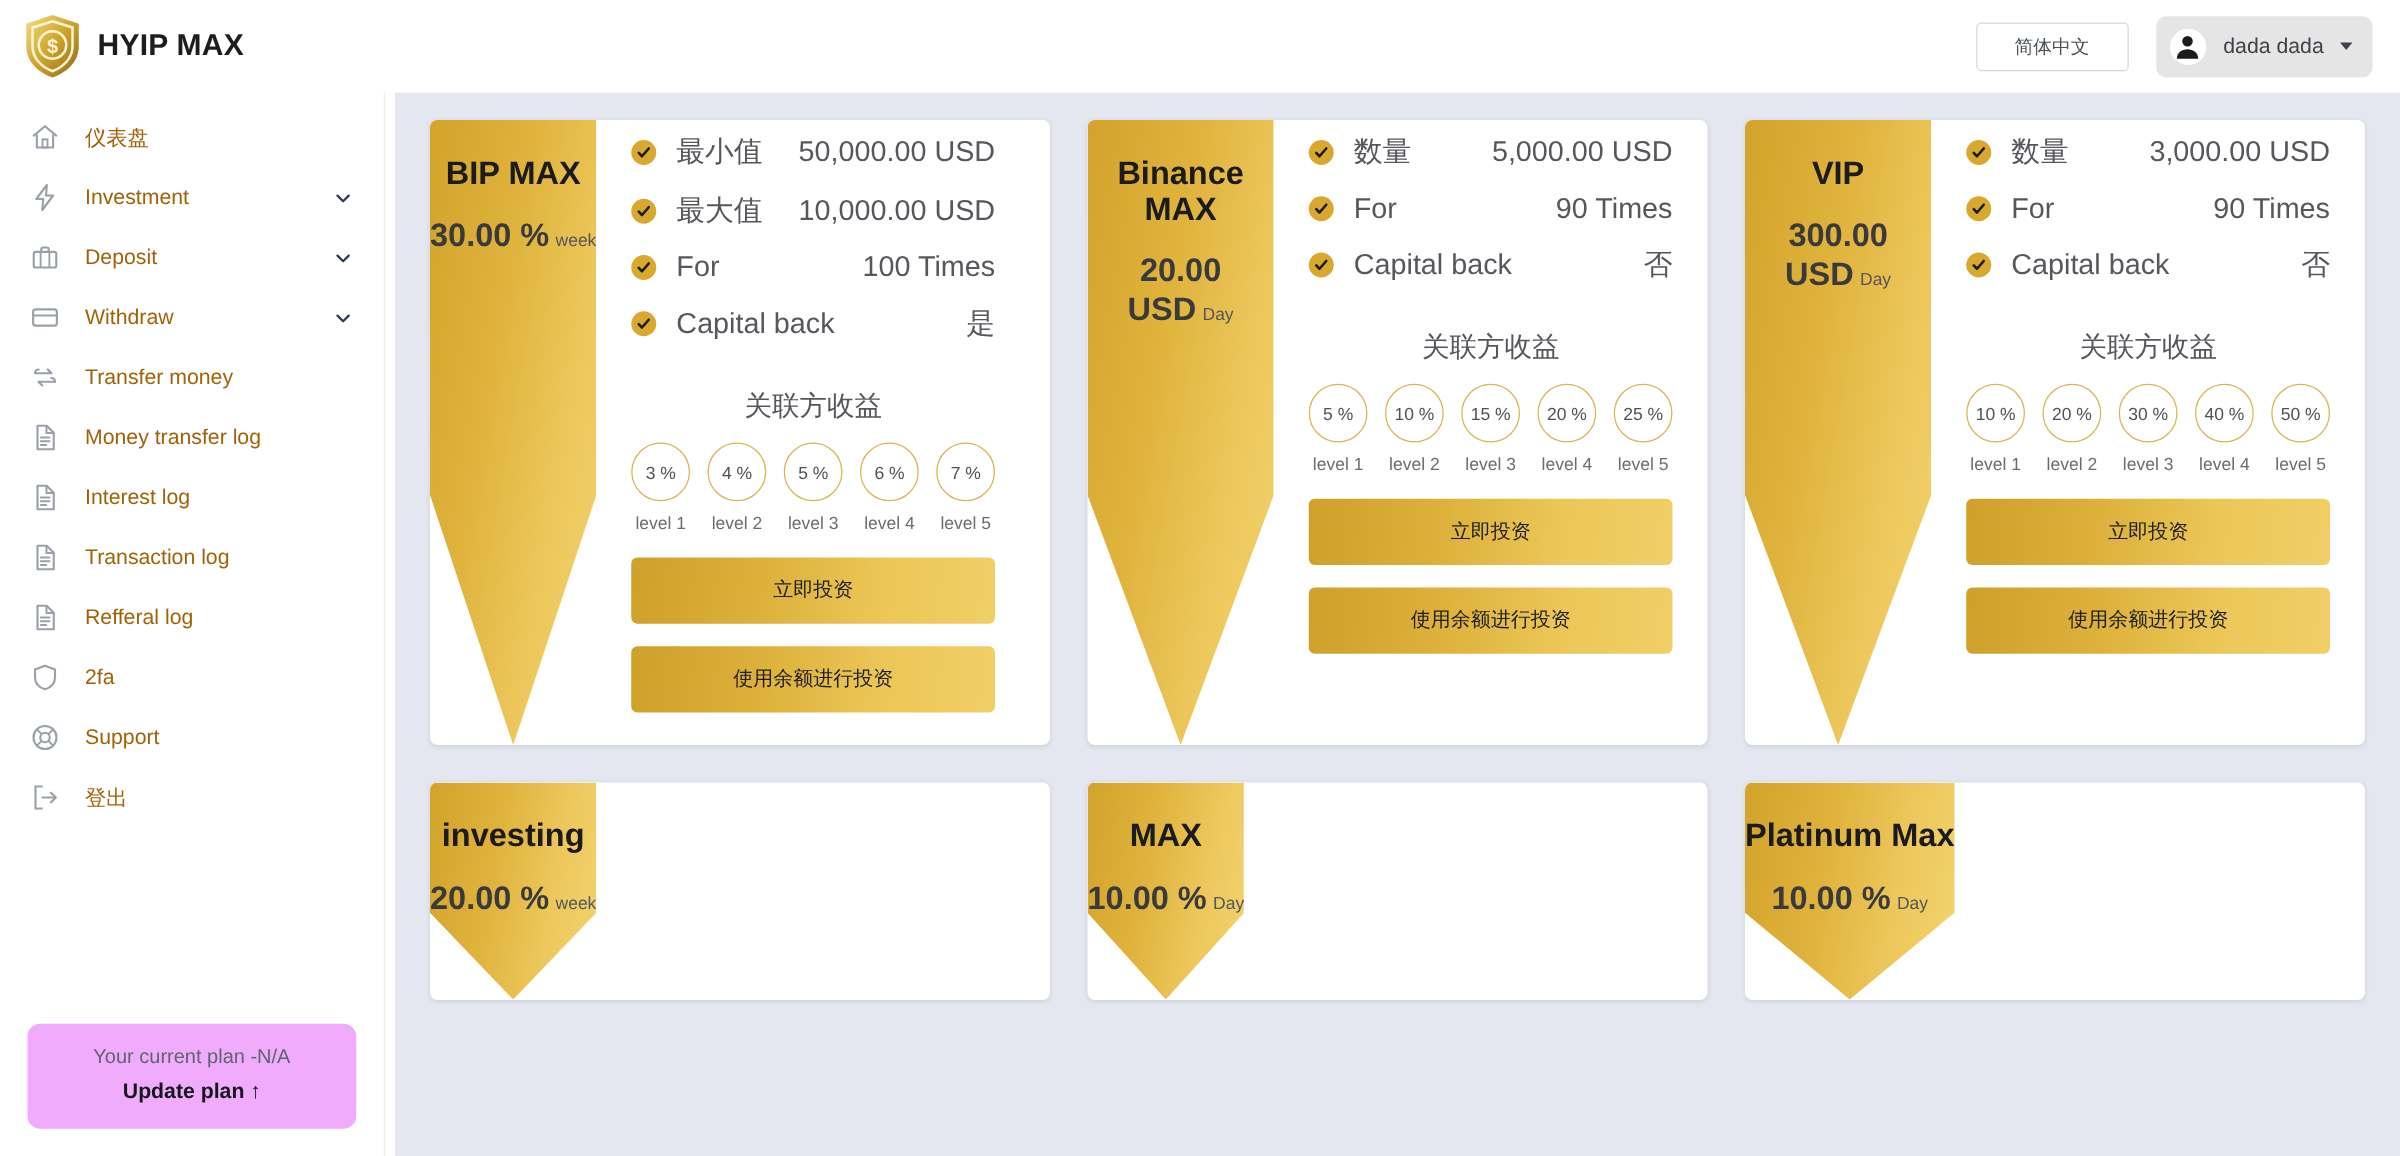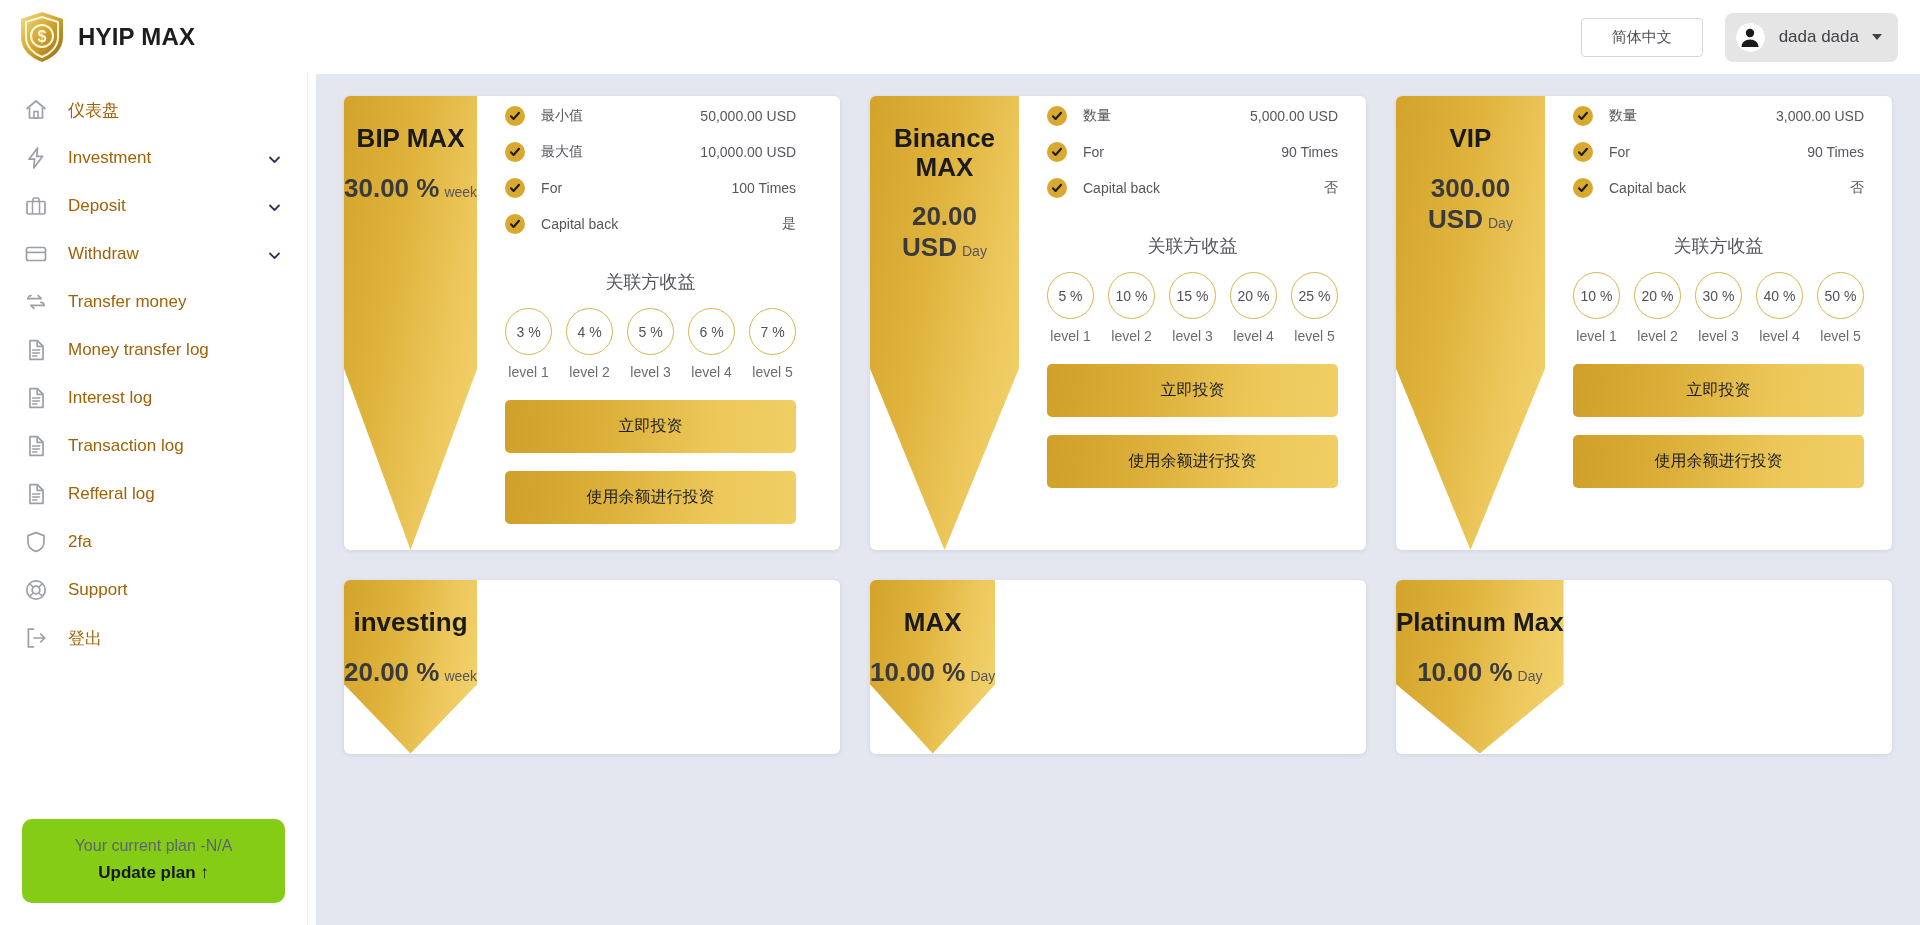--- a/index.html
+++ b/index.html
@@ -49,21 +49,21 @@
   .nav { flex: 1; }
   .nav-item {
     display: flex; align-items: center; gap: 20px;
     padding: 12px 26px 12px 24px; cursor: pointer; position: relative;
   }
   .nav-icon { width: 24px; height: 24px; flex: 0 0 24px; color: #9aa0a8; display: block; }
   .nav-label { font-size: 17px; color: #a16207; white-space: nowrap; }
   .nav-chev { margin-left: auto; width: 13px; height: 13px; color: #2b3a55; }
 
   .plan-box {
-    margin: 0 22px 22px 22px; background: #84cc16; border-radius: 10px;
+    margin: 0 22px 22px 22px; background: #f0abfc; border-radius: 10px;
     padding: 18px 10px 20px; text-align: center;
   }
   .plan-line { font-size: 16px; color: #5e6470; margin-bottom: 8px; }
   .plan-update { font-size: 17px; font-weight: 700; color: #15171c; }
 
   
   .main { flex: 1; background: #ffffff; padding: 0 0 0 0; min-width: 0; position: relative; }
   .main-inner {
     position: absolute; left: 8px; right: 0; top: 0; bottom: 0;
     background: #e4e7ef; padding: 22px 28px 0 28px; overflow: hidden;
@@ -79,31 +79,31 @@
     padding: 28px 0 66px; text-align: center;
     clip-path: polygon(0 0, 100% 0, 100% 60%, 50% 100%, 0 60%);
   }
   .card-title { font-size: 26px; font-weight: 700; color: #1b1b1d; line-height: 1.1; }
   .card-rate { margin-top: 20px; font-size: 26px; font-weight: 700; color: #3a3a3c; }
   .card-rate .unit { font-size: 14px; font-weight: 400; color: #55565c; margin-left: 5px; }
 
   .card-body { padding: 2px 28px 26px; }
   .feat-row {
     display: flex; align-items: center; gap: 16px;
-    padding: 8px 0; font-size: 14px; color: #55575d; justify-content: flex-end;
+    padding: 8px 0; font-size: 23px; color: #55575d; justify-content: flex-end;
   }
   .tick {
     width: 20px; height: 20px; flex: 0 0 20px; border-radius: 50%;
     background: #d9a92f; display: flex; align-items: center; justify-content: center;
   }
   .tick svg { width: 12px; height: 12px; color: #1d1d1f; }
   .feat-label { white-space: nowrap; }
   .feat-value { margin-left: auto; color: #55575d; white-space: nowrap; }
 
-  .ref-title { text-align: center; font-size: 18px; color: #55575d; margin: 28px 0 14px; }
+  .ref-title { text-align: center; font-size: 22px; color: #55575d; margin: 28px 0 14px; }
   .levels { display: flex; justify-content: center; gap: 14px; }
   .level { text-align: center; }
   .level-circle {
     width: 47px; height: 47px; border-radius: 50%; border: 1px solid #d9b44f;
     display: flex; align-items: center; justify-content: center;
     font-size: 14px; color: #4f5157; margin: 0 auto;
   }
   .level-name { margin-top: 9px; font-size: 14px; color: #6a6c72; }
 
   .btn {

